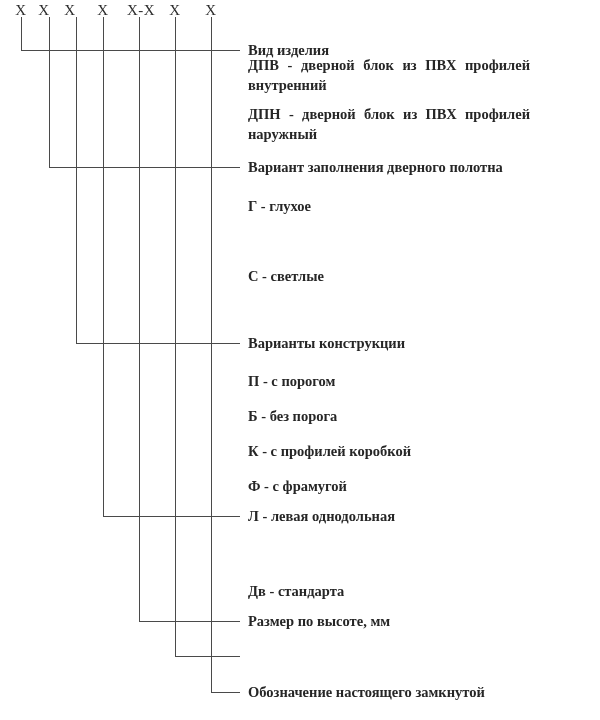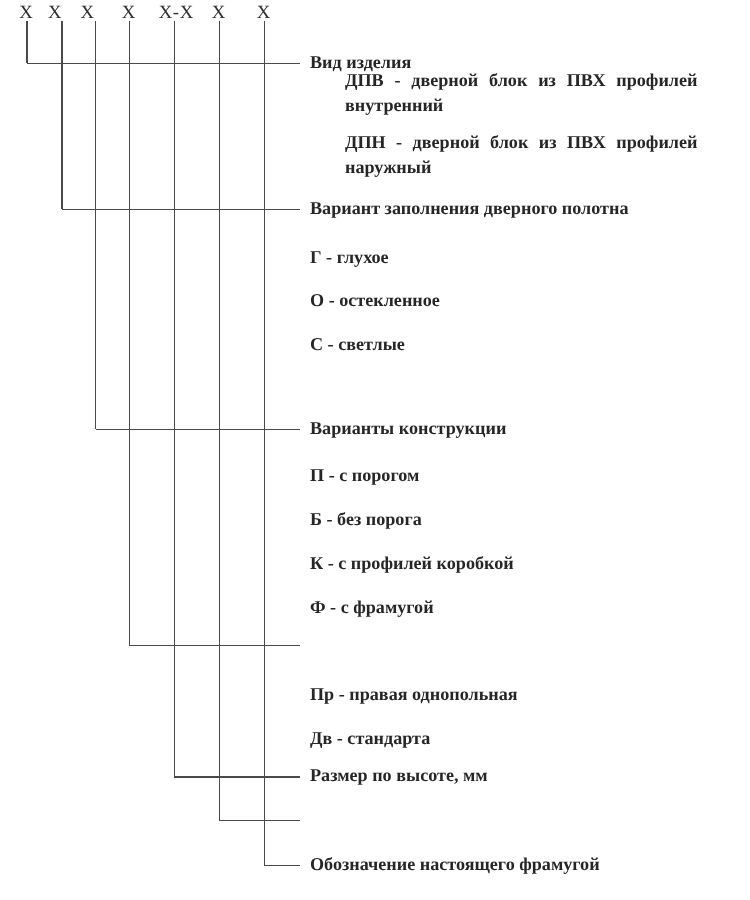--- a/index.html
+++ b/index.html
@@ -43,21 +43,20 @@
     font-size: 14.5px;
     line-height: 18px;
     white-space: nowrap;
     font-weight: bold;
   }
   .lbl.wrap {
     white-space: normal;
     width: 282px;
     line-height: 20px;
     text-align: justify;
-    margin-left: 28px;
   }
 </style>
 </head>
 <body>
 
 <div id="canvas">
 
   <span class="code-x" style="left:21px">X</span>
   <span class="code-x" style="left:44px">X</span>
   <span class="code-x" style="left:70px">X</span>
@@ -84,28 +83,27 @@
     <line x1="175.5" y1="656.5" x2="240" y2="656.5"></line>
     <line x1="211.5" y1="692.5" x2="240" y2="692.5"></line>
   </svg>
 
   <div class="lbl" style="top:41px">Вид изделия</div>
   <div class="lbl wrap" style="top:55px">ДПВ - дверной блок из ПВХ профилей внутренний</div>
   <div class="lbl" style="top:158px">Вариант заполнения дверного полотна</div>
 
   <div class="lbl wrap" style="top:104px">ДПН - дверной блок из ПВХ профилей наружный</div>
   <div class="lbl" style="top:197px">Г - глухое</div>
-  <div class="lbl" style="top:232px">О - остекленное</div>
   <div class="lbl" style="top:267px">С - светлые</div>
 
   <div class="lbl" style="top:334px">Варианты конструкции</div>
   <div class="lbl" style="top:372px">П - с порогом</div>
   <div class="lbl" style="top:407px">Б - без порога</div>
   <div class="lbl" style="top:442px">К - с профилей коробкой</div>
   <div class="lbl" style="top:477px">Ф - с фрамугой</div>
 
-  <div class="lbl" style="top:547px">Пр - правая однопольная</div>
+  <div class="lbl" style="top:507px">Л - левая однодольная</div>
   <div class="lbl" style="top:582px">Дв - стандарта</div>
 
   <div class="lbl" style="top:612px">Размер по высоте, мм</div>
-  <div class="lbl" style="top:683px">Обозначение настоящего фрамугой</div>
+  <div class="lbl" style="top:683px">Обозначение настоящего замкнутой</div>
 
 </div>
 
 </body></html>

